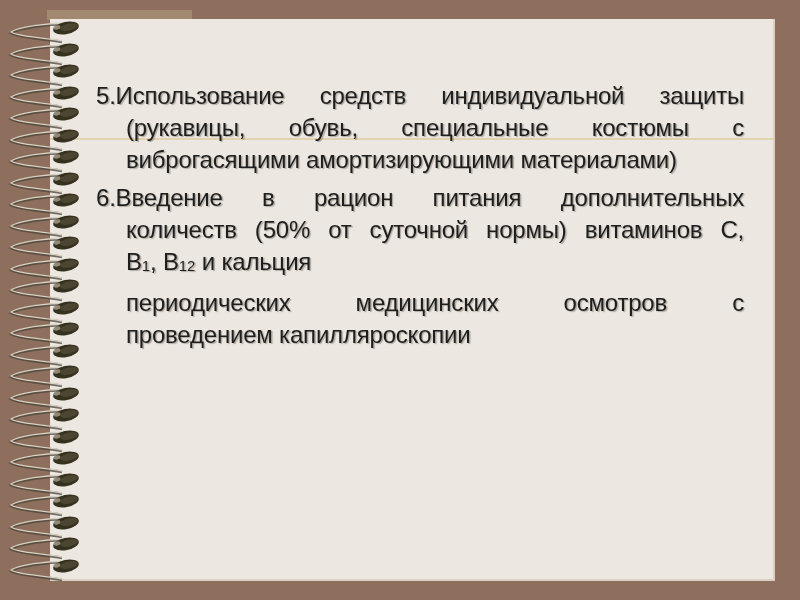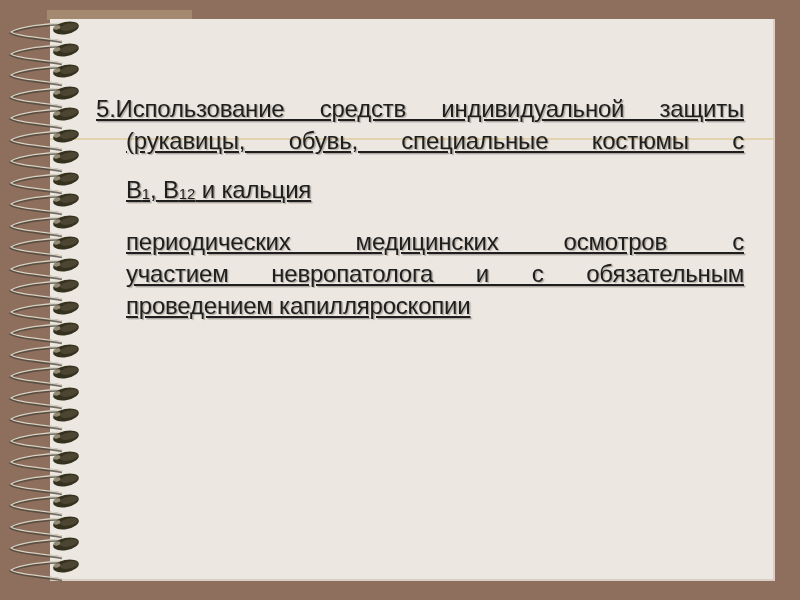--- a/index.html
+++ b/index.html
@@ -30,21 +30,21 @@
   }
   .coil{position:absolute;left:0;width:84px;height:26px;}
   .content{
     position:absolute;left:46px;top:57px;width:648px;
     color:#1E1E1E;
     font-size:24px;line-height:32px;
     letter-spacing:-0.2px;
     text-shadow:1.4px 1.4px 1px rgba(100,92,82,0.45);
     z-index:2;
   }
-  .item{margin:17px 0 6px 0;text-decoration:underline;}
+  .item{margin:4px 0 6px 0;}
   .line{text-align:left;}
   .line.just{
     text-align:justify;
     text-align-last:justify;
     -moz-text-align-last:justify;
   }
   .line.indent{margin-left:30px;}
   .sub{
     font-size:0.62em;
     position:relative;top:0.06em;
@@ -59,30 +59,32 @@
   <div class="top-strip"></div>
 
   <div class="page">
     <div class="ruled-line"></div>
 
     <div class="content">
 
       <div class="item">
         <div class="line just">5.Использование средств индивидуальной защиты</div>
         <div class="line just indent">(рукавицы, обувь, специальные костюмы с</div>
+        <div class="line indent">виброгасящими амортизирующими материалами)</div>
       </div>
 
       <div class="item">
+        <div class="line just">6.Введение в рацион питания дополнительных</div>
+        <div class="line just indent">количеств (50% от суточной нормы) витаминов С,</div>
         <div class="line indent"><span>В</span><span class="sub">1</span><span>, В</span><span class="sub">12</span><span> и кальция</span></div>
       </div>
 
 
       <div class="item">
         <div class="line just indent">периодических медицинских осмотров с</div>
-        <div class="line just indent">участием невропатолога и с обязательным</div>
         <div class="line indent">проведением капилляроскопии</div>
       </div>
 
 
     </div>
   </div>
 
   <div class="spiral">
       <div class="coil" style="top: 0px;"><svg width="84" height="26" viewBox="0 0 84 26">
           <path d="M 66 6 C 44 6, 16 10, 9 15 C 16 20, 40 20, 60 24" fill="none" stroke="#4A443A" stroke-width="2.6" opacity="0.75"></path>

